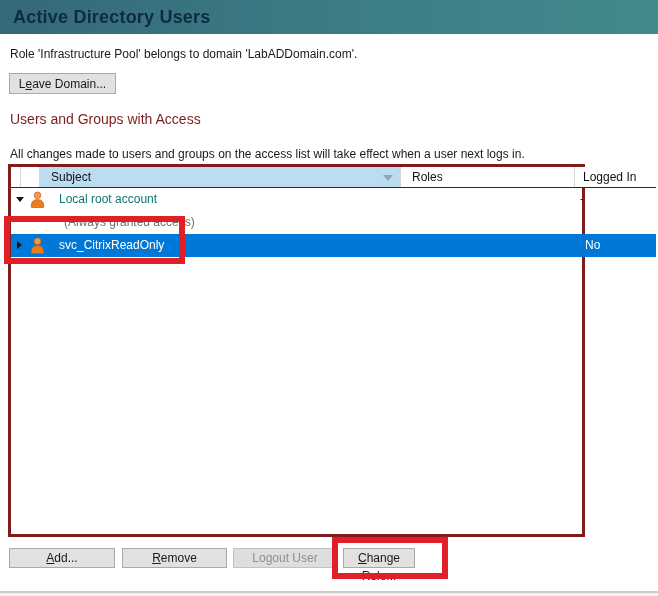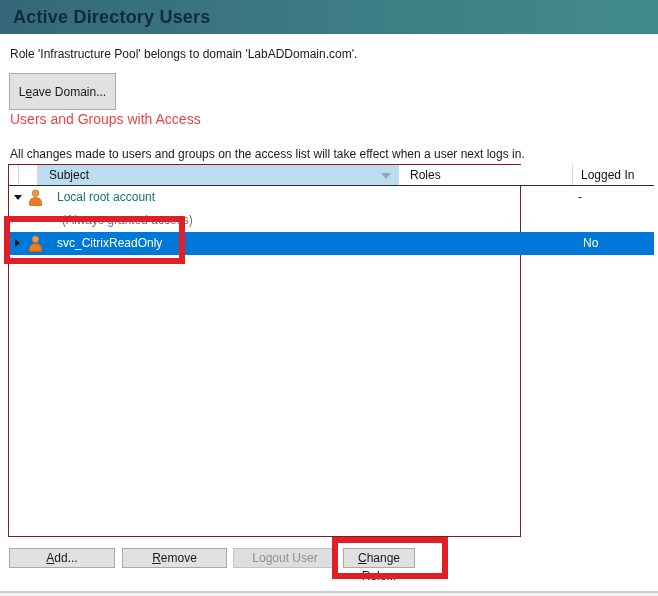--- a/index.html
+++ b/index.html
@@ -18,33 +18,33 @@
     font-size:18px; font-weight:bold; color:#0e2c40; letter-spacing:0.2px;
   }
   
   .pool-text { position:absolute; left:10px; top:47px; font-size:12px; color:#1a1a1a; }
   .btn {
     position:absolute; display:block; background:#e1e1e1; border:1px solid #a9a9a9;
     font-family:inherit; font-size:12px; color:#1a1a1a; text-align:center;
     line-height:18px; cursor:default;
   }
   .btn .mn { text-decoration:underline; }
-  .btn-leave  { left:9px;   top:73px;  width:107px; height:37px; }
+  .btn-leave  { left:9px;   top:73px;  width:107px; height:21px; }
   .btn-add    { left:9px;   top:548px; width:106px; height:20px; }
   .btn-remove { left:122px; top:548px; width:105px; height:20px; }
   .btn-logout { left:233px; top:548px; width:104px; height:20px;
                 color:#8f8f8f; border-color:#c3c3c3; background:#dedede; }
   .btn-change { left:343px; top:548px; width:72px;  height:20px; }
   
-  .section-heading { position:absolute; left:10px; top:111px; font-size:14px; color:#ef4444; }
+  .section-heading { position:absolute; left:10px; top:111px; font-size:14px; color:#7f1d1d; }
   .section-desc    { position:absolute; left:10px; top:147px; font-size:12px; color:#1a1a1a; }
   
   .grid {
-    position:absolute; left:8px; top:164px; width:513px; height:373px;
-    border:1px solid #7f1d1d; background:#fff;
+    position:absolute; left:8px; top:164px; width:577px; height:373px;
+    border:3px solid #7f1d1d; background:#fff;
   }
   .grid-header { position:absolute; left:0; top:0; width:645px; height:21px;
     border-bottom:1px solid #2b2b2b; display:flex; background:#fff; }
   .hcell { height:20px; border-right:1px solid #d6d6d6; position:relative; }
   .hc1 { width:10px; } .hc2 { width:19px; }
   .hc-subject { width:361px; background:#bcdcf2; }
   .hc-roles   { width:174px; }
   .hc-logged  { width:81px; border-right:none; }
   .hlabel { position:absolute; top:0; line-height:20px; font-size:12px; color:#111; white-space:nowrap; }
   .hc-subject .hlabel { left:11px; }

